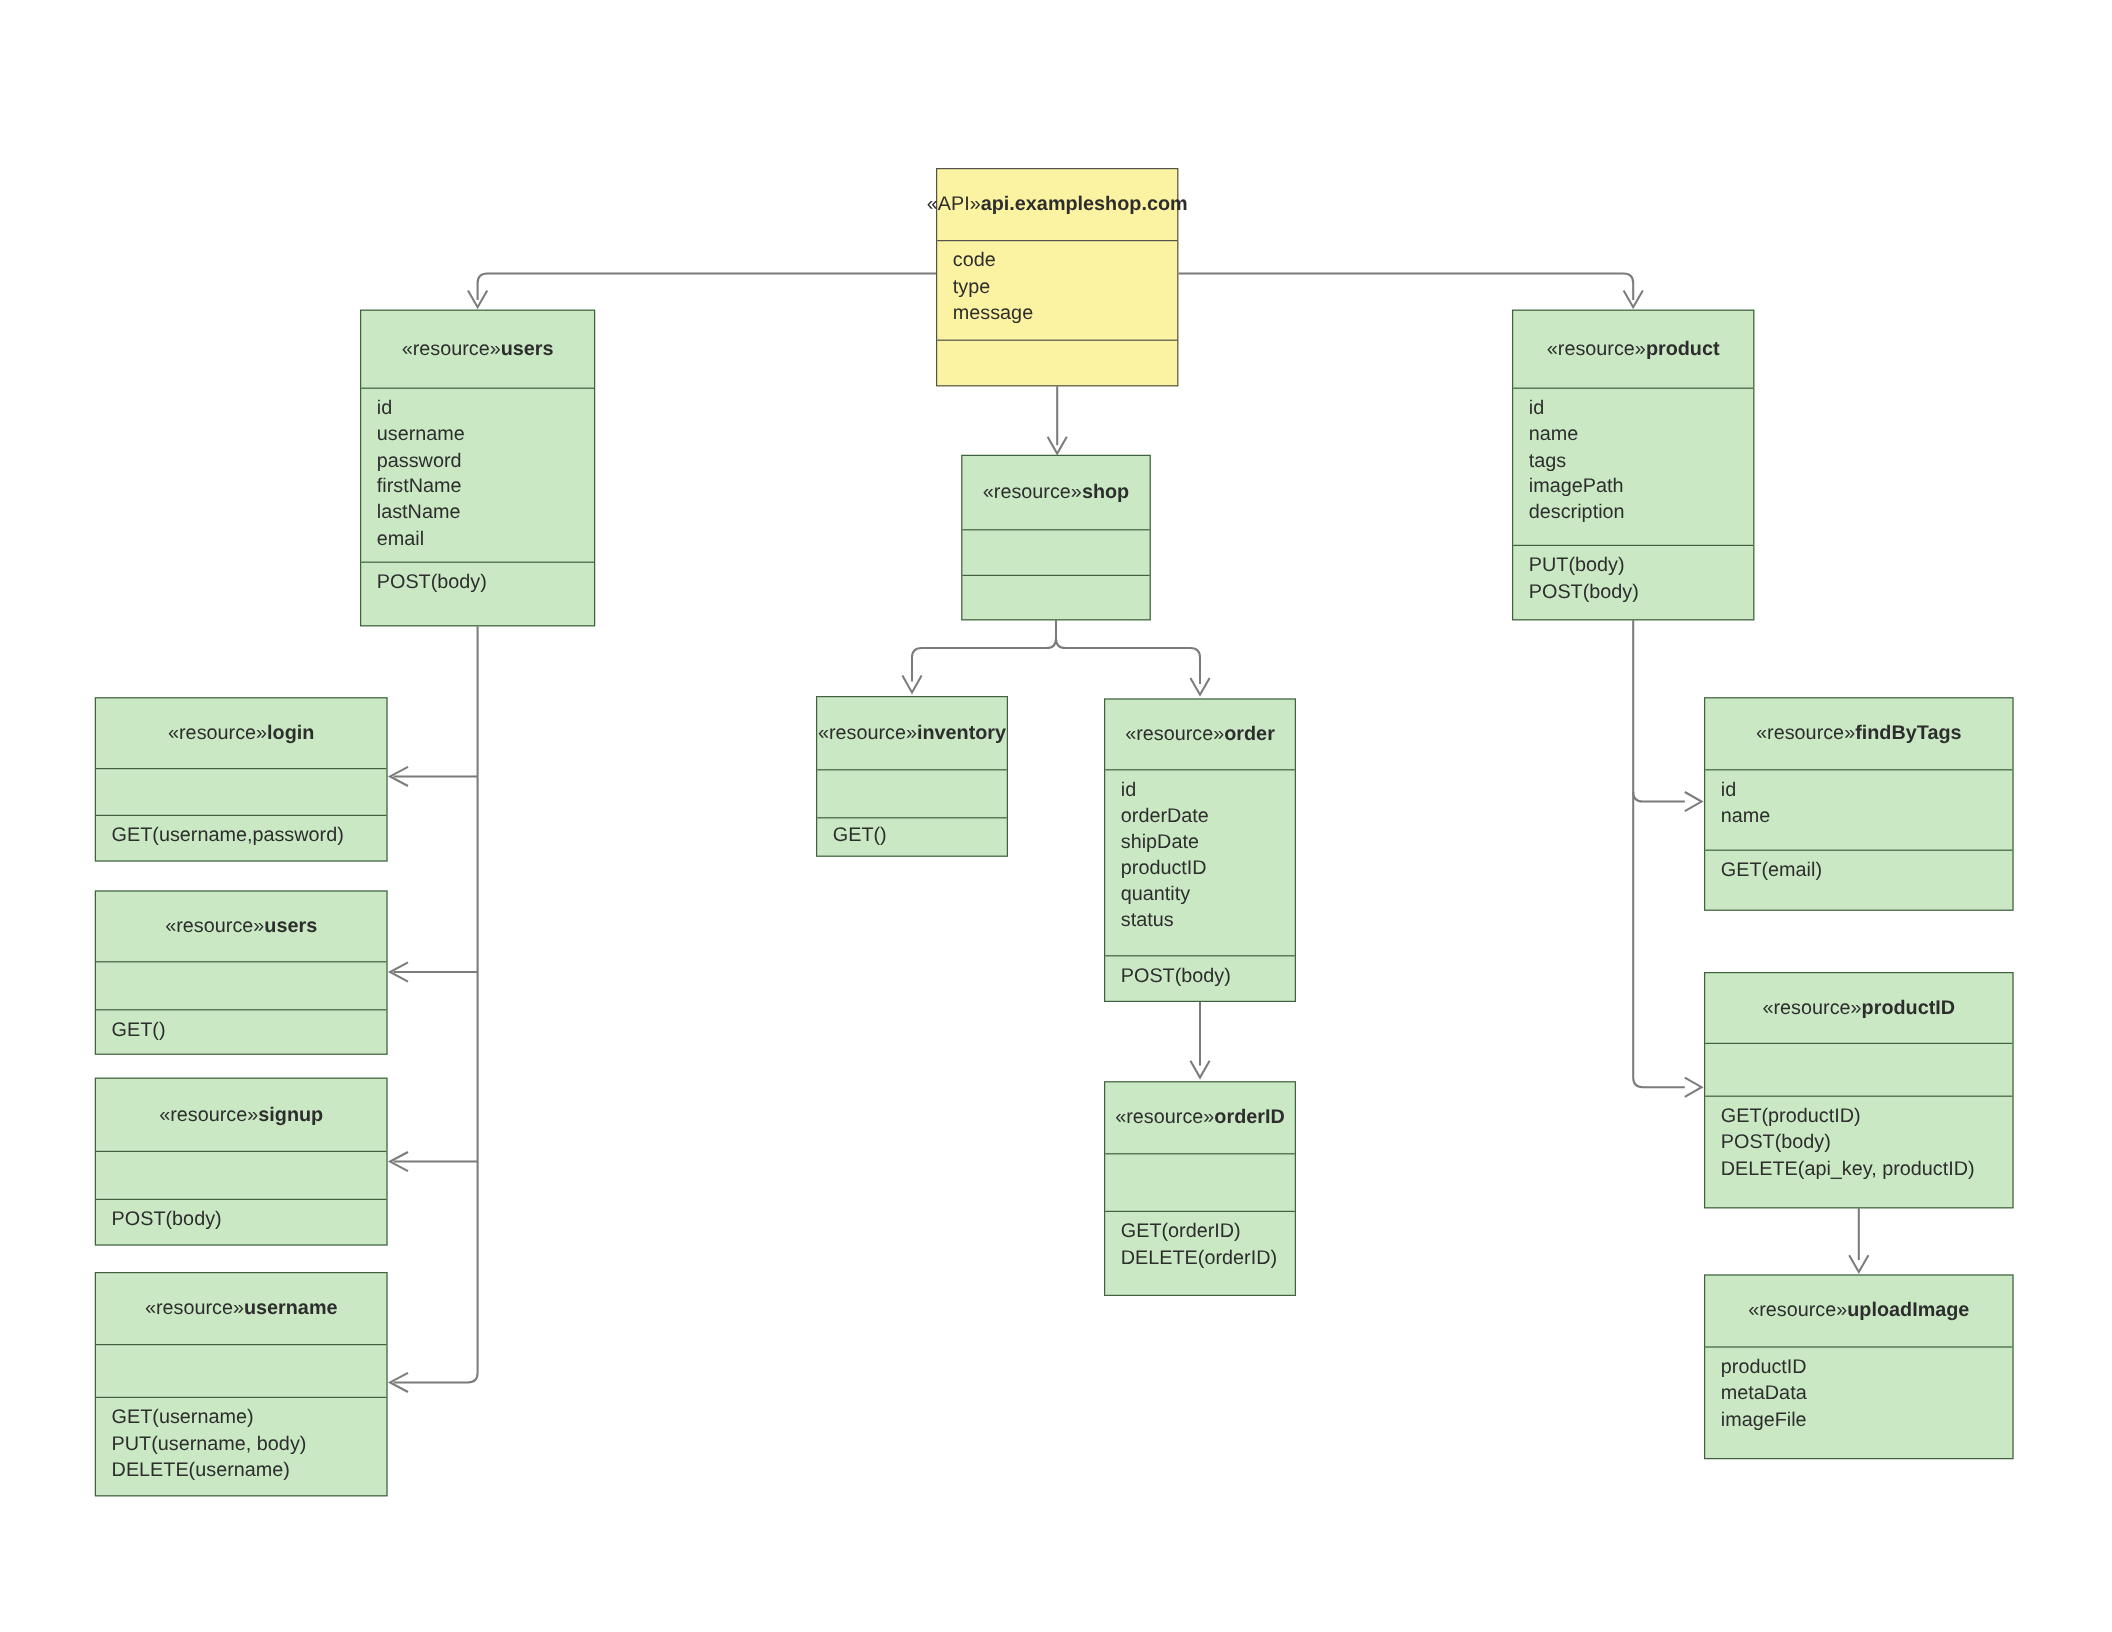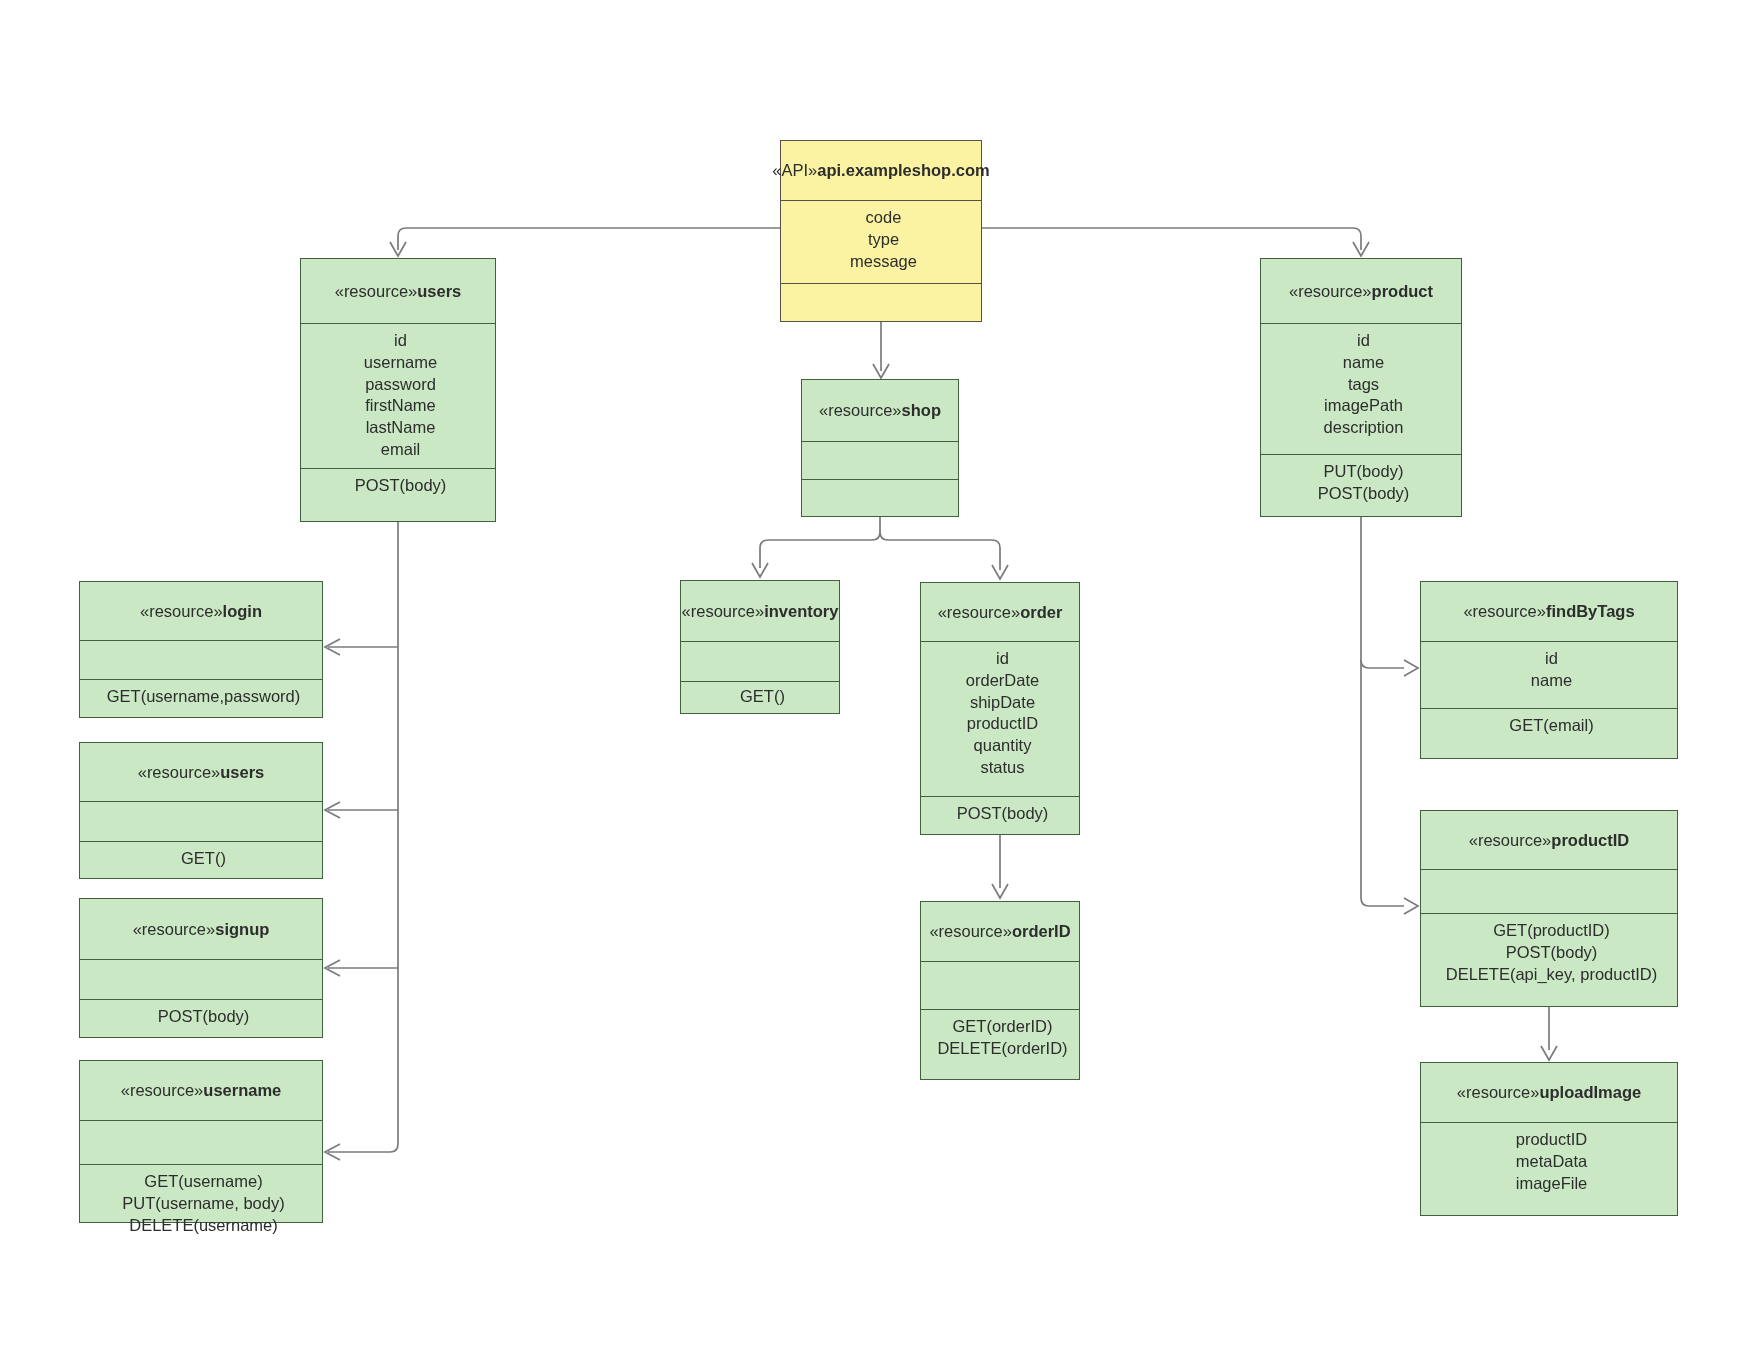--- a/index.html
+++ b/index.html
@@ -8,21 +8,21 @@
   .canvas { position:relative; width:1760px; height:1360px; background:#ffffff; overflow:hidden; }
   .connectors { position:absolute; left:0; top:0; width:1760px; height:1360px; }
   .connectors path { stroke:#7b7b7b; stroke-width:1.7; fill:none; }
   .box { position:absolute; border:1.5px solid; font-size:16.5px; color:#2d2d2d; }
   .box.green { background:#c9e8c3; border-color:#40603f; }
   .box.yellow { background:#fbf3a1; border-color:#53534a; }
   .hd { display:flex; flex-direction:row; align-items:center; justify-content:center;
         text-align:center; line-height:23px; }
   .nm { font-weight:bold; }
   .cp { border-top:1.5px solid; border-color:inherit; padding:6px 8px 0 13px; line-height:21.8px; }
-  .row { white-space:nowrap;text-align:center; }
+  .row { white-space:nowrap; }
 </style>
 </head>
 <body>
 
 <div class="canvas">
 
   <svg class="connectors" viewBox="0 0 1760 1360" xmlns="http://www.w3.org/2000/svg">
 
     <path d="M 780 228 L 406 228 Q 398 228 398 236 L 398 250"></path>
     <path d="M 390 242 L 398 256 L 406 242"></path>
@@ -154,21 +154,21 @@
       <div class="row">POST(body)</div>
     </div>
   </div>
 
   <div class="box green" style="left:79px;top:1060px;width:244px">
     <div class="hd" style="height:59px">
       <div class="st">«resource»</div>
       <div class="nm">username</div>
     </div>
     <div class="cp" style="height:44px"></div>
-    <div class="cp" style="height:58px">
+    <div class="cp" style="height:82px">
       <div class="row">GET(username)</div>
       <div class="row">PUT(username, body)</div>
       <div class="row">DELETE(username)</div>
     </div>
   </div>
 
   <div class="box green" style="left:680px;top:580px;width:160px">
     <div class="hd" style="height:60px">
       <div class="st">«resource»</div>
       <div class="nm">inventory</div>

